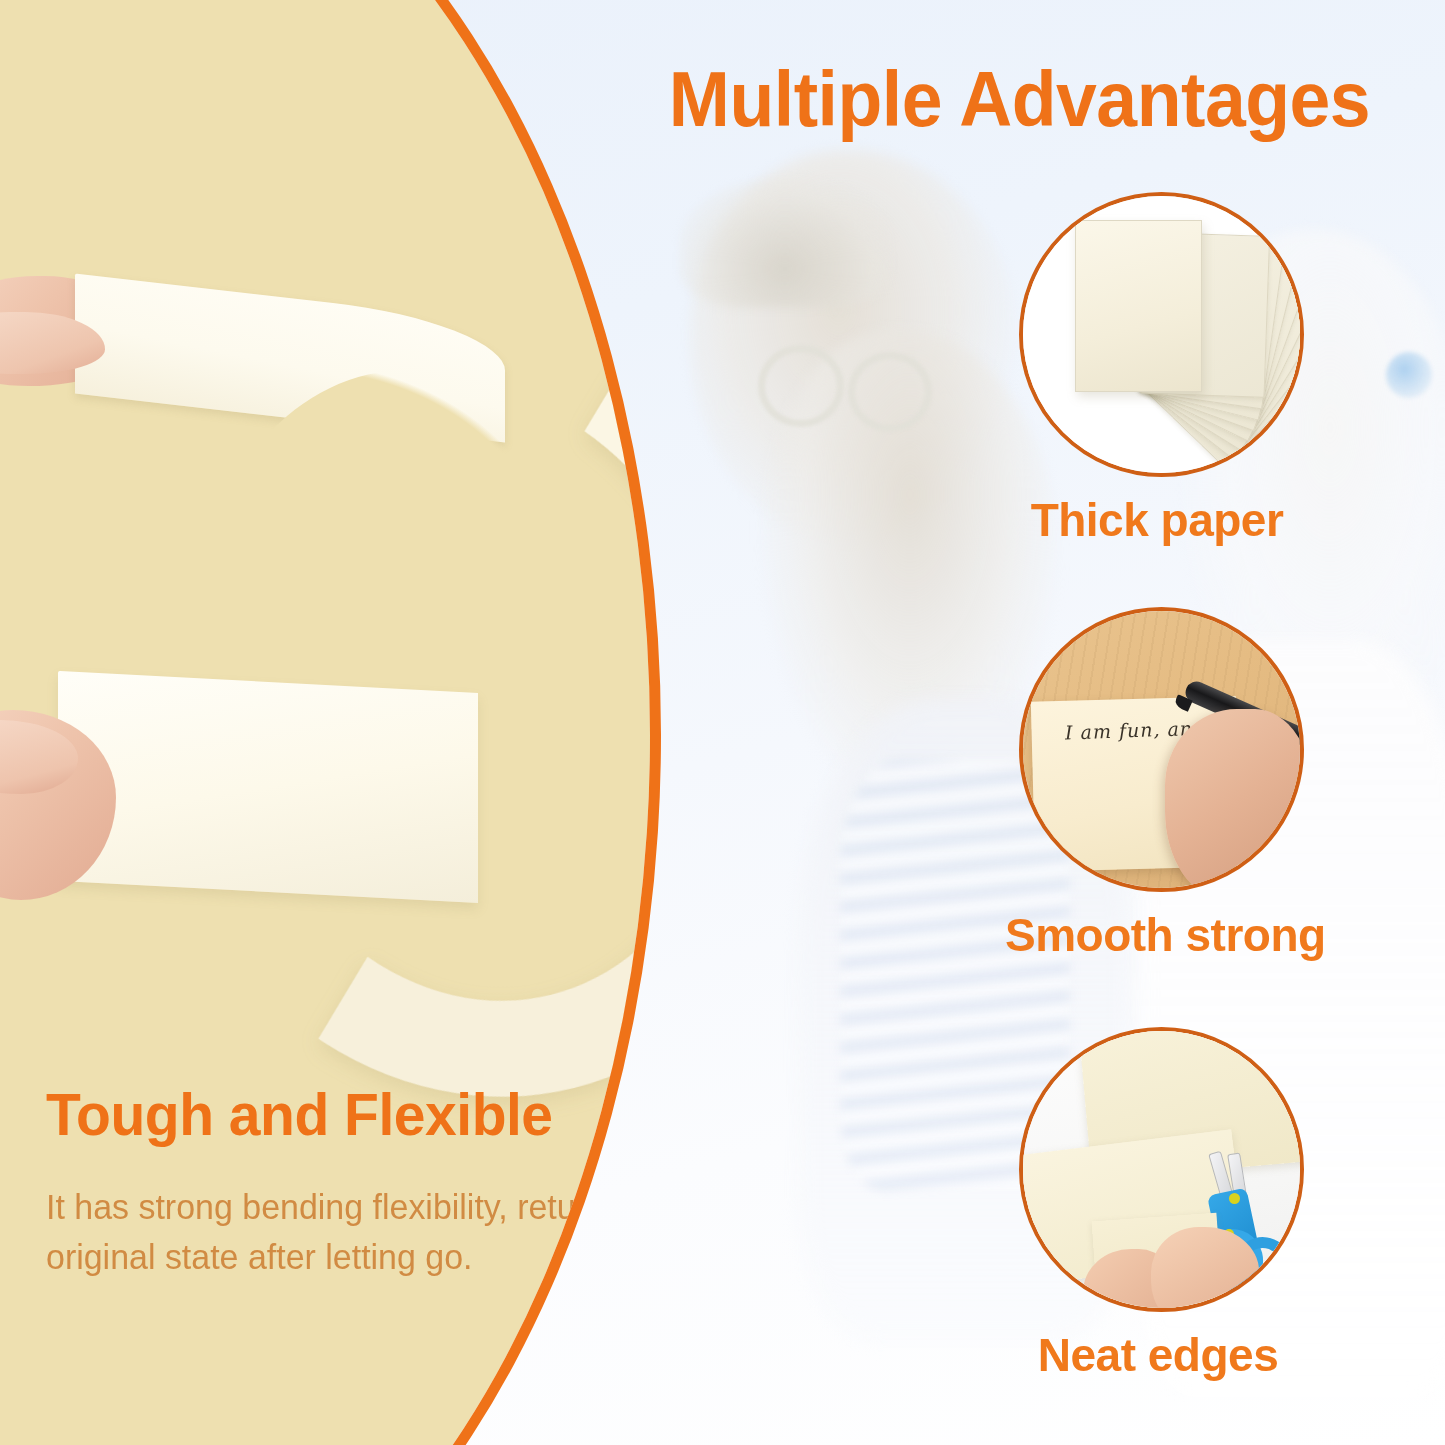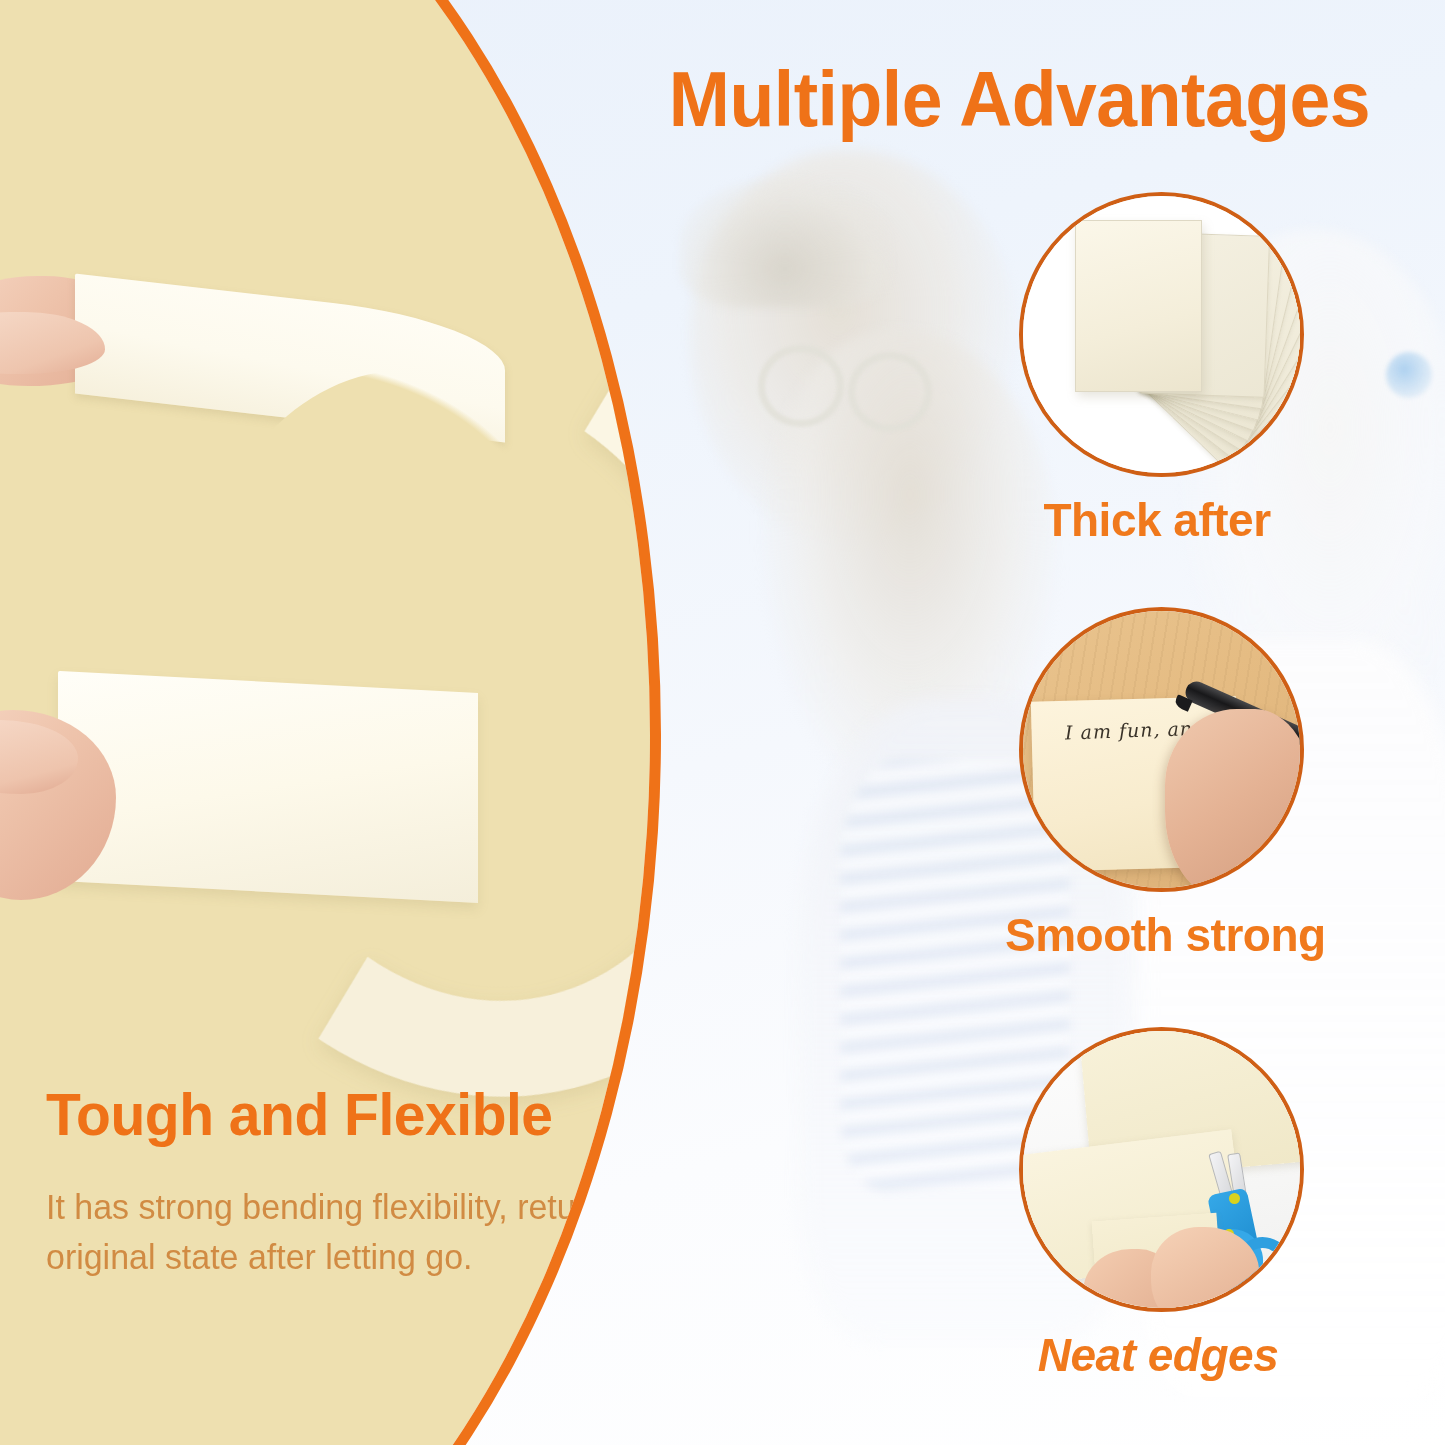--- a/index.html
+++ b/index.html
@@ -250,21 +250,21 @@
     margin-top: 16px;
     text-align: center;
     font-size: 46px;
     font-weight: bold;
     color: #f0791c;
     white-space: nowrap;
     letter-spacing: -0.5px;
   }
   #feature-1 { left: 1011px; top: 192px; }
   #feature-2 { left: 1011px; top: 607px; }
-  #feature-3 { left: 1011px; top: 1027px; font-style: italic; }
+  #feature-3 { left: 1011px; top: 1027px; }
   #feature-1 .feature-label { margin-left: -8px; }
   #feature-2 .feature-label { margin-left: -6px; }
   #feature-3 .feature-label { margin-left: -6px; }
 
   
   .c1-bg { position: absolute; inset: 0; background: #ffffff; }
   .fan-sheet {
     position: absolute;
     left: 118px; top: 36px;
     width: 122px; height: 160px;
@@ -456,21 +456,21 @@
       <div class="fan-sheet" style="transform:rotate(44deg)"></div>
       <div class="fan-sheet" style="transform:rotate(38deg)"></div>
       <div class="fan-sheet" style="transform:rotate(32deg)"></div>
       <div class="fan-sheet" style="transform:rotate(26deg)"></div>
       <div class="fan-sheet" style="transform:rotate(20deg)"></div>
       <div class="fan-sheet" style="transform:rotate(14deg)"></div>
       <div class="fan-sheet" style="transform:rotate(8deg)"></div>
       <div class="fan-sheet" style="transform:rotate(2deg)"></div>
       <div class="front-sheet"></div>
     </div>
-    <div class="feature-label">Thick after</div>
+    <div class="feature-label">Thick paper</div>
   </div>
 
   <div class="feature" id="feature-2">
     <div class="feature-circle">
       <div class="c2-wood"></div>
       <div class="c2-card"></div>
       <div class="c2-script">I am fun, and</div>
       <div class="c2-pen"></div>
       <div class="c2-pen-tip"></div>
       <div class="c2-pen-cap"></div>

